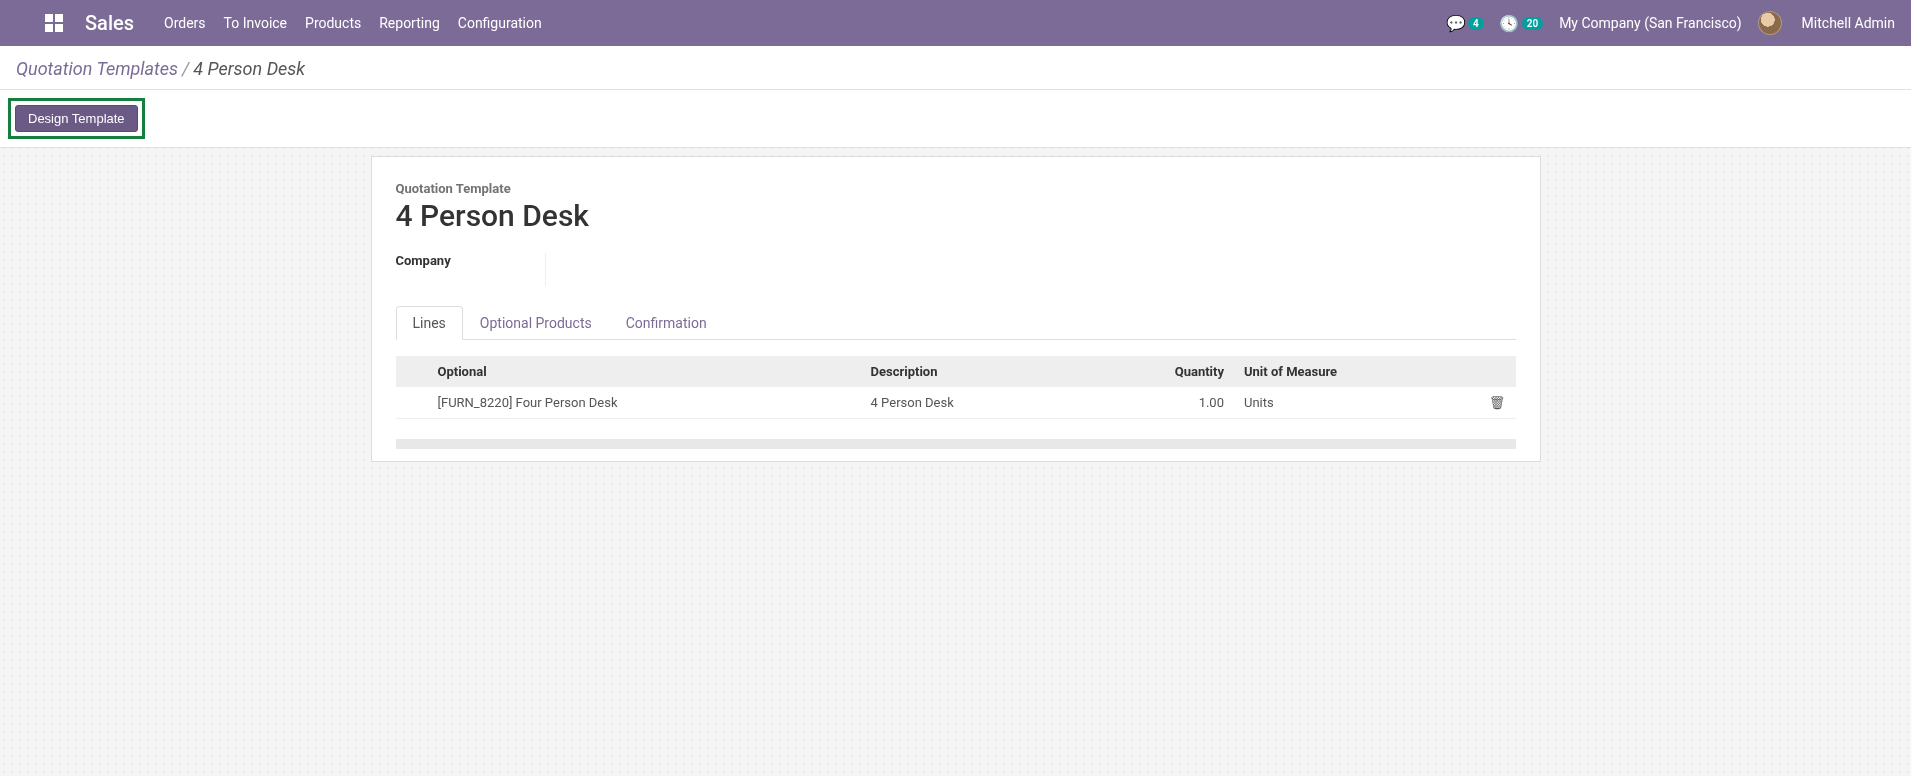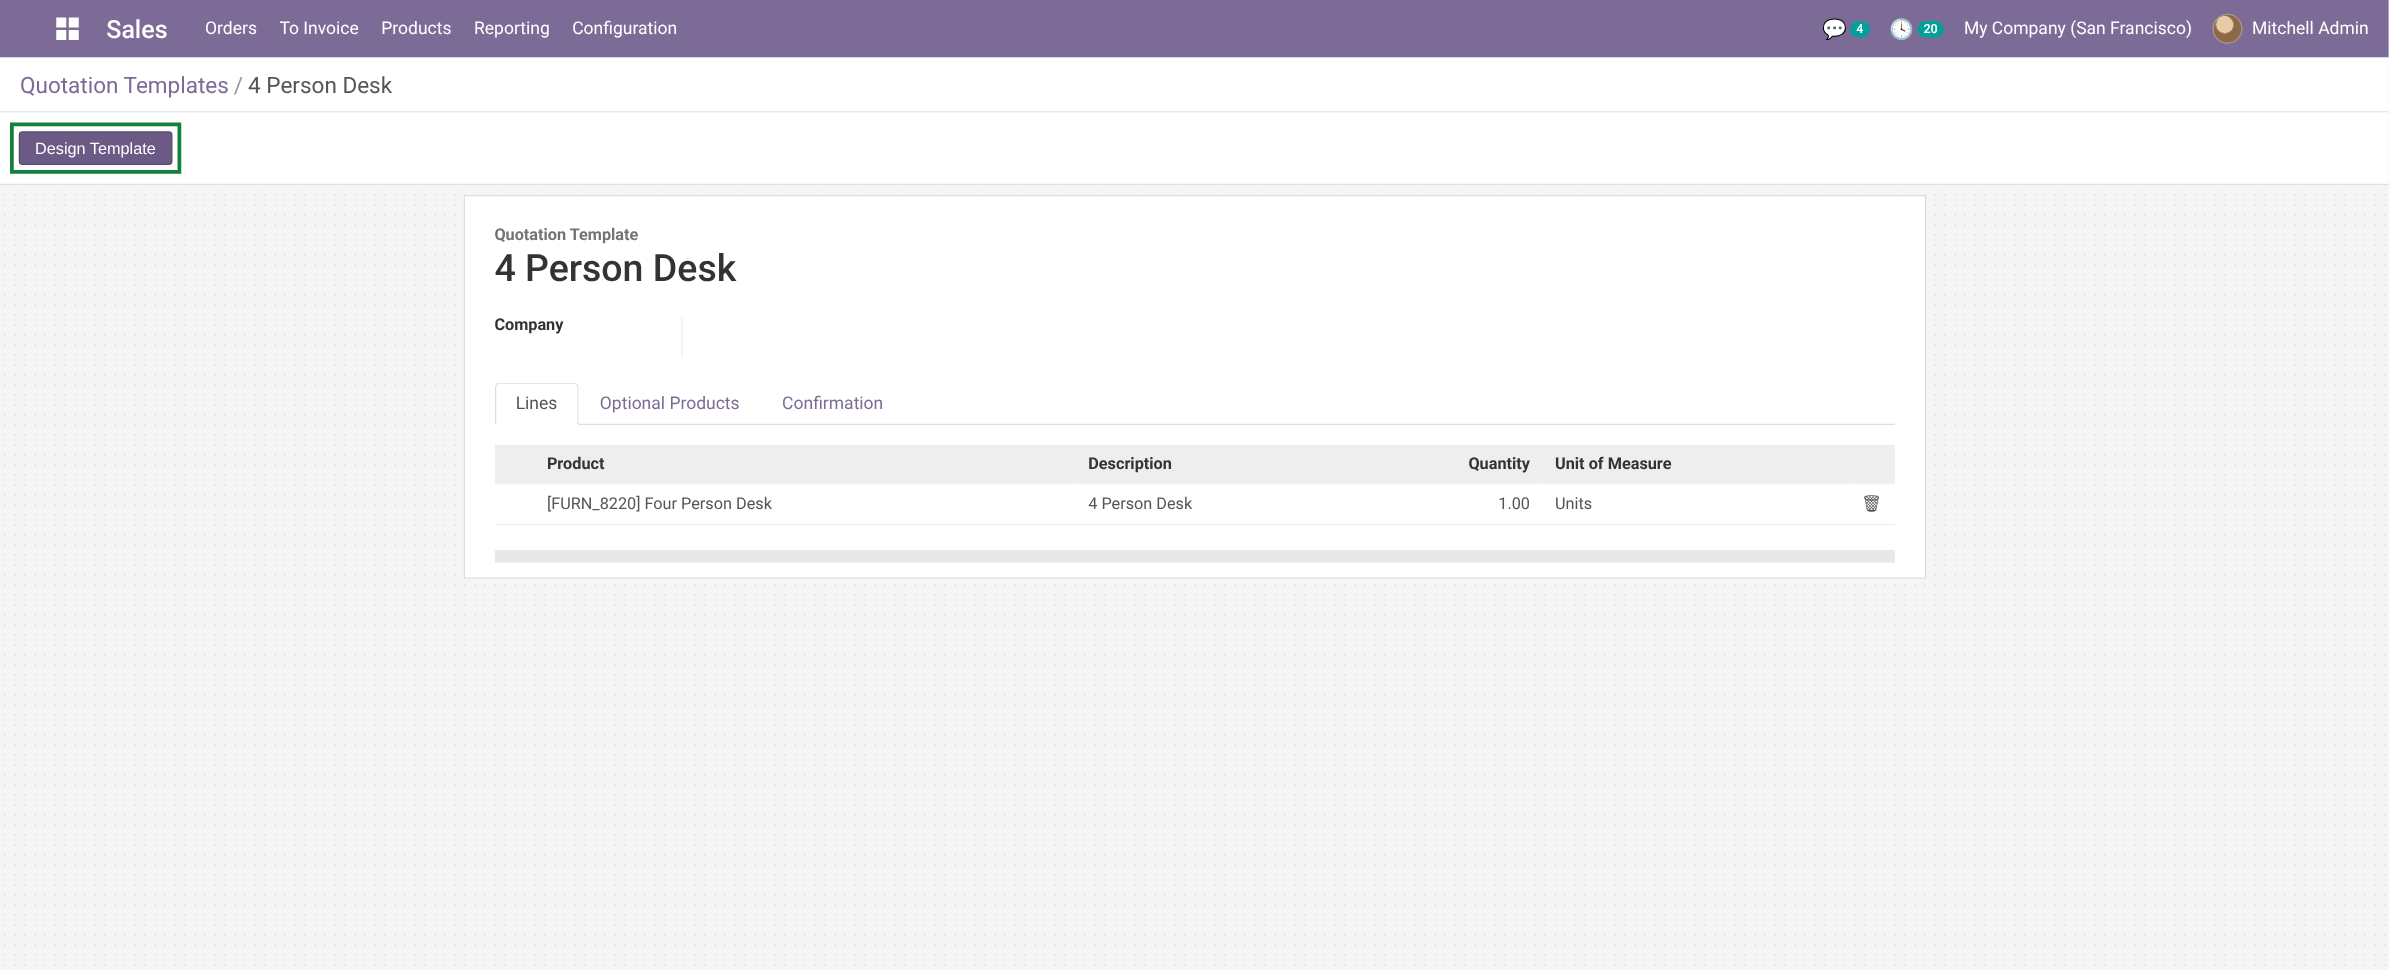--- a/index.html
+++ b/index.html
@@ -31,38 +31,38 @@
   .brand { font-size: 20px; font-weight: 500; color: #fff; margin-left: 4px; margin-right: 12px; }
   .nav-item { color: #fff; font-size: 14px; cursor: pointer; }
   .navbar-right { margin-left: auto; display: flex; align-items: center; gap: 16px; }
   .badge-wrap { position: relative; display: flex; align-items: center; }
   .badge {
     background: #00a09d; color: #fff; border-radius: 10px;
     font-size: 10px; padding: 1px 5px; font-weight: 600;
     margin-left: 2px;
   }
   .company-name { color: #fff; font-size: 14px; }
-  .user-wrap { display: flex; align-items: center; gap: 8px; }
+  .user-wrap { display: flex; align-items: center; gap: 20px; }
   .avatar {
     width: 24px; height: 24px; border-radius: 50%;
     background: radial-gradient(circle at 40% 35%, #e8c9a8 35%, #8b6a4a 36%);
     border: 1px solid rgba(255,255,255,0.3);
   }
   .user-name { color: #fff; font-size: 14px; }
 
   .control-panel {
     background: #fff;
     border-bottom: 1px solid #e0e0e0;
     padding: 12px 16px 0 16px;
   }
   .breadcrumb {
     font-size: 18px;
     color: #555;
     margin-bottom: 10px;
-    display: flex; align-items: flex-start; gap: 4px;
+    display: flex; align-items: flex-start; gap: 4px; font-style: italic;
   }
   .breadcrumb a { color: #7c6b96; text-decoration: none; }
   .breadcrumb-sep { color: #999; }
   .breadcrumb-current { color: #555; }
 
   .cp-row { display: flex; align-items: center; justify-content: space-between; padding-bottom: 12px; }
   .cp-buttons { display: flex; gap: 6px; }
   .btn {
     border: 1px solid #ccc;
     background: #fff;
@@ -234,21 +234,21 @@
       <div class="tab active">Lines</div>
       <div class="tab">Optional Products</div>
       <div class="tab">Confirmation</div>
     </div>
 
     <div class="table-wrap">
       <table>
         <thead>
           <tr>
             <th class="handle-col"></th>
-            <th>Product</th>
+            <th>Optional</th>
             <th>Description</th>
             <th class="right">Quantity</th>
             <th>Unit of Measure</th>
             <th class="trash-col"></th>
           </tr>
         </thead>
         <tbody>
           <tr>
             <td class="handle-col"></td>
             <td>[FURN_8220] Four Person Desk</td>

